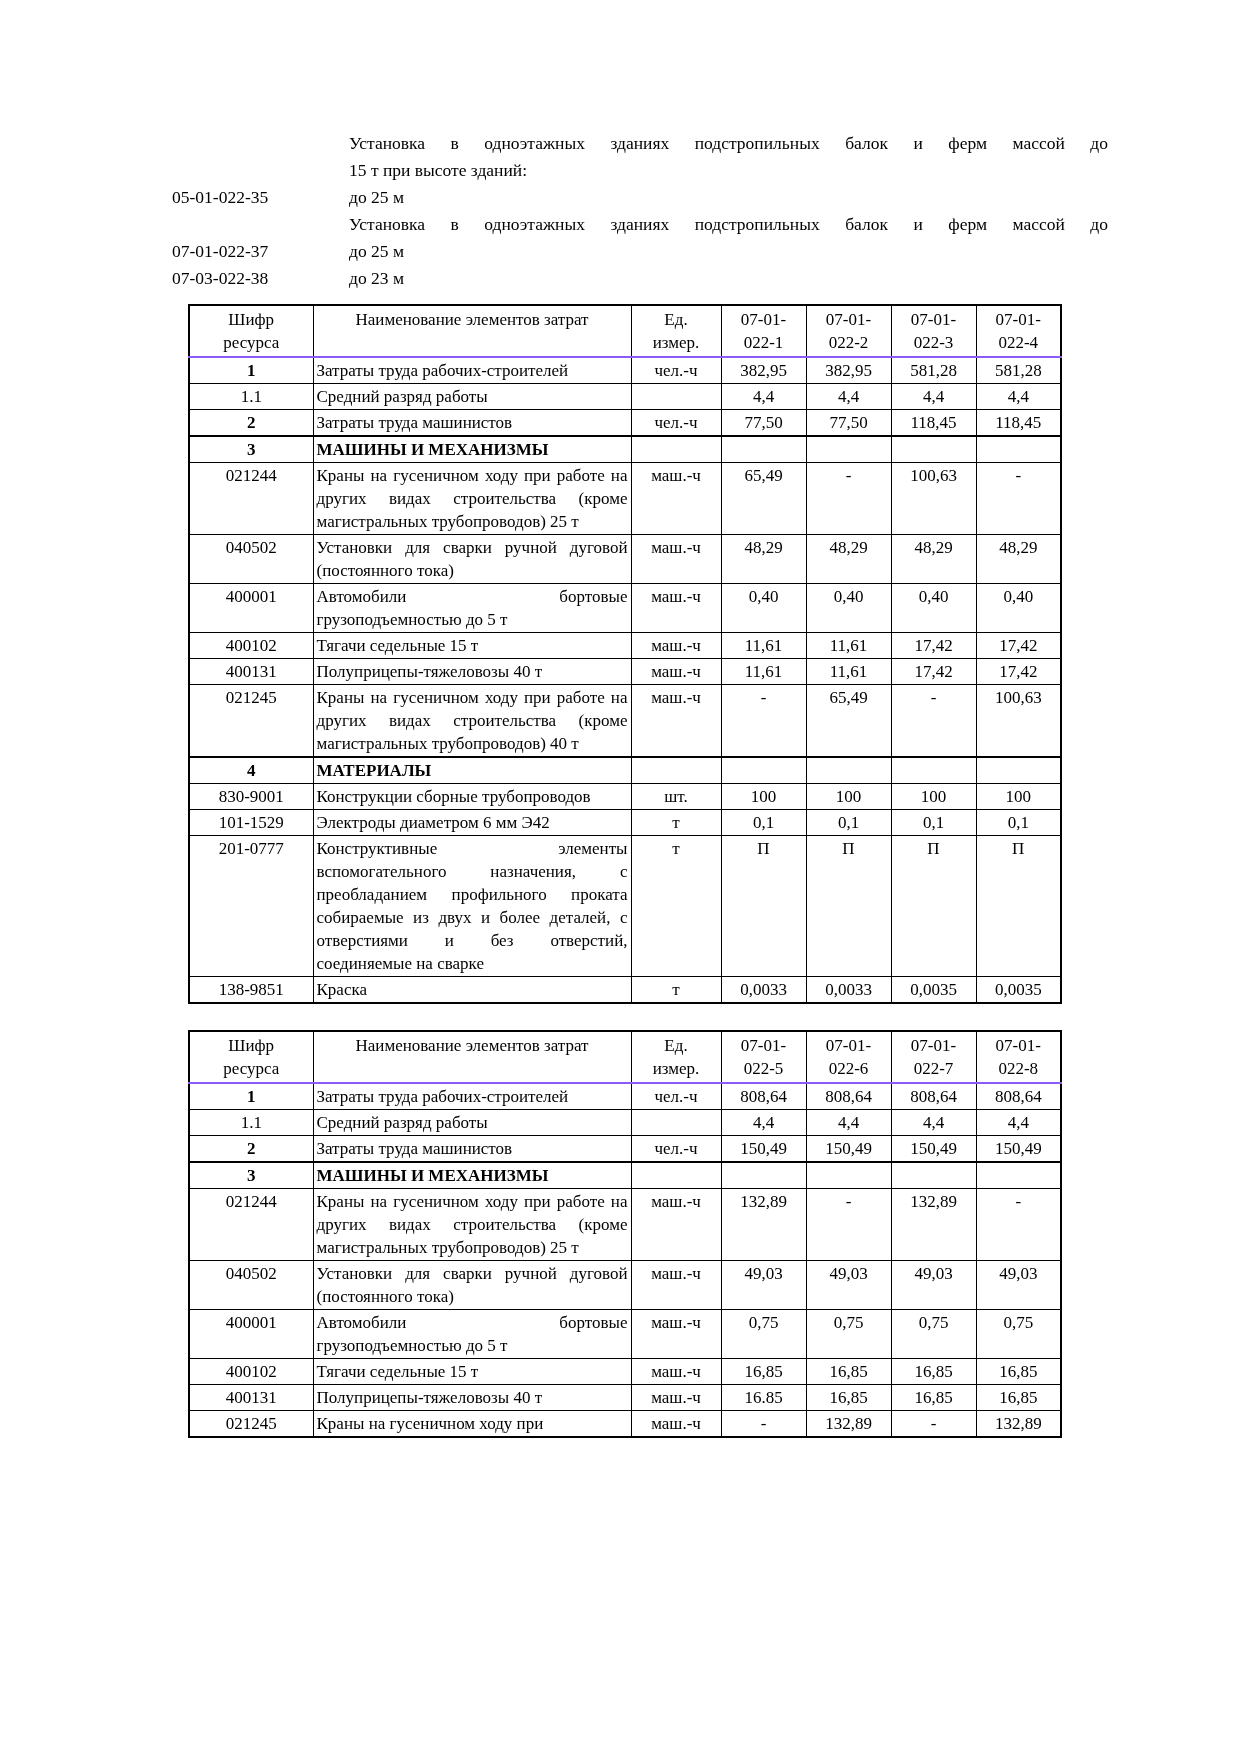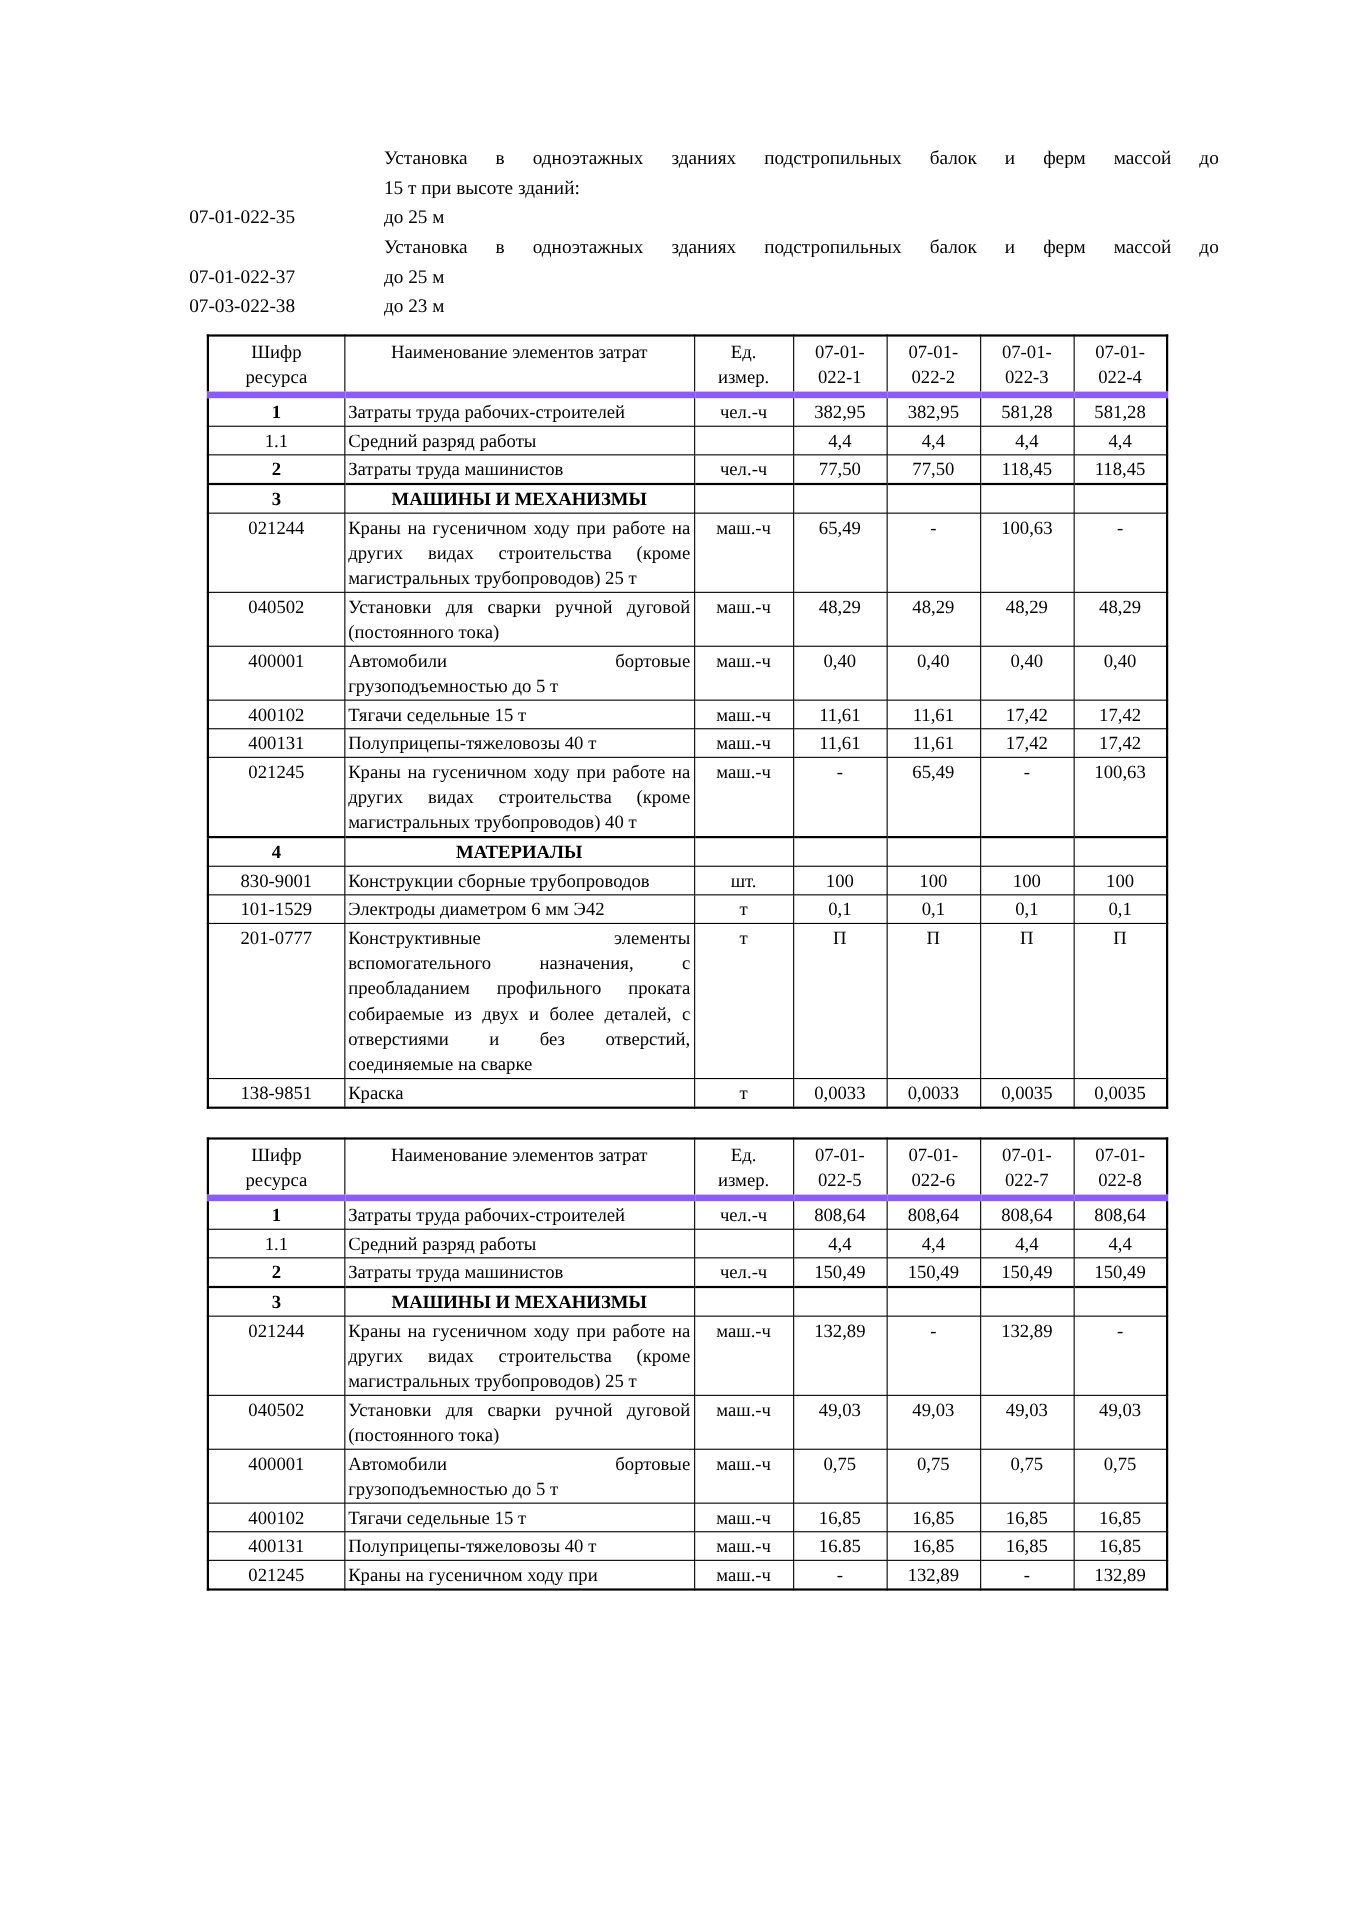--- a/index.html
+++ b/index.html
@@ -27,40 +27,40 @@
   }
   table.cost-table + table.cost-table { margin-top: 26px; }
   th, td {
     border: 1px solid #000;
     padding: 1px 3px;
     font-size: 17px; line-height: 23px;
     font-weight: normal;
     vertical-align: top; text-align: center;
     overflow: hidden;
   }
-  thead th { border-bottom: 6px solid #8b5cf6; white-space: pre-line; padding: 2px 3px; margin-left: 12px; }
+  thead th { border-bottom: 2px solid #8b5cf6; white-space: pre-line; padding: 2px 3px; margin-left: 12px; }
   td.name { text-align: justify; }
   tr.section > td { border-top: 2px solid #000; }
   .b { font-weight: bold; }
-  td.name.b { text-align: center; margin-left: 16px; }
+  td.name.b { text-align: left; margin-left: 16px; }
 </style>
 </head>
 <body>
 
 <div class="page">
   <section class="intro">
       <div class="intro-row">
         <span class="intro-code"></span>
         <div class="intro-desc">
           <div class="desc-line fill">Установка в одноэтажных зданиях подстропильных балок и ферм массой до</div>
           <div class="desc-line">15 т при высоте зданий:</div>
         </div>
       </div>
       <div class="intro-row">
-        <span class="intro-code">07-01-022-35</span>
+        <span class="intro-code">05-01-022-35</span>
         <span class="intro-desc">до 25 м</span>
       </div>
       <div class="intro-row">
         <span class="intro-code"></span>
         <div class="intro-desc">
           <div class="desc-line fill">Установка в одноэтажных зданиях подстропильных балок и ферм массой до</div>
         </div>
       </div>
       <div class="intro-row">
         <span class="intro-code">07-01-022-37</span>

